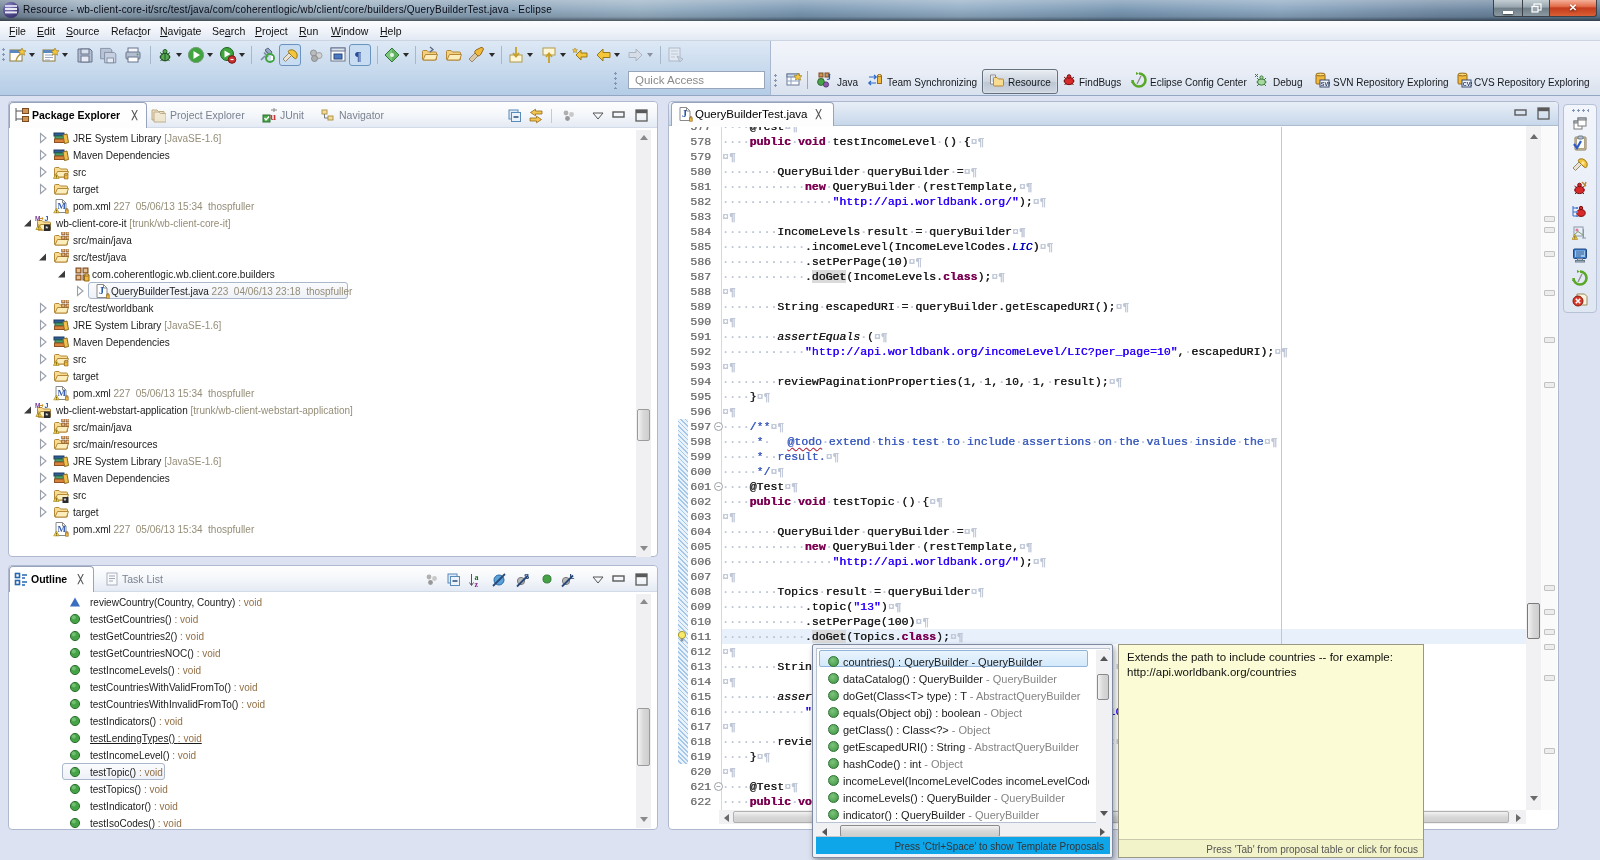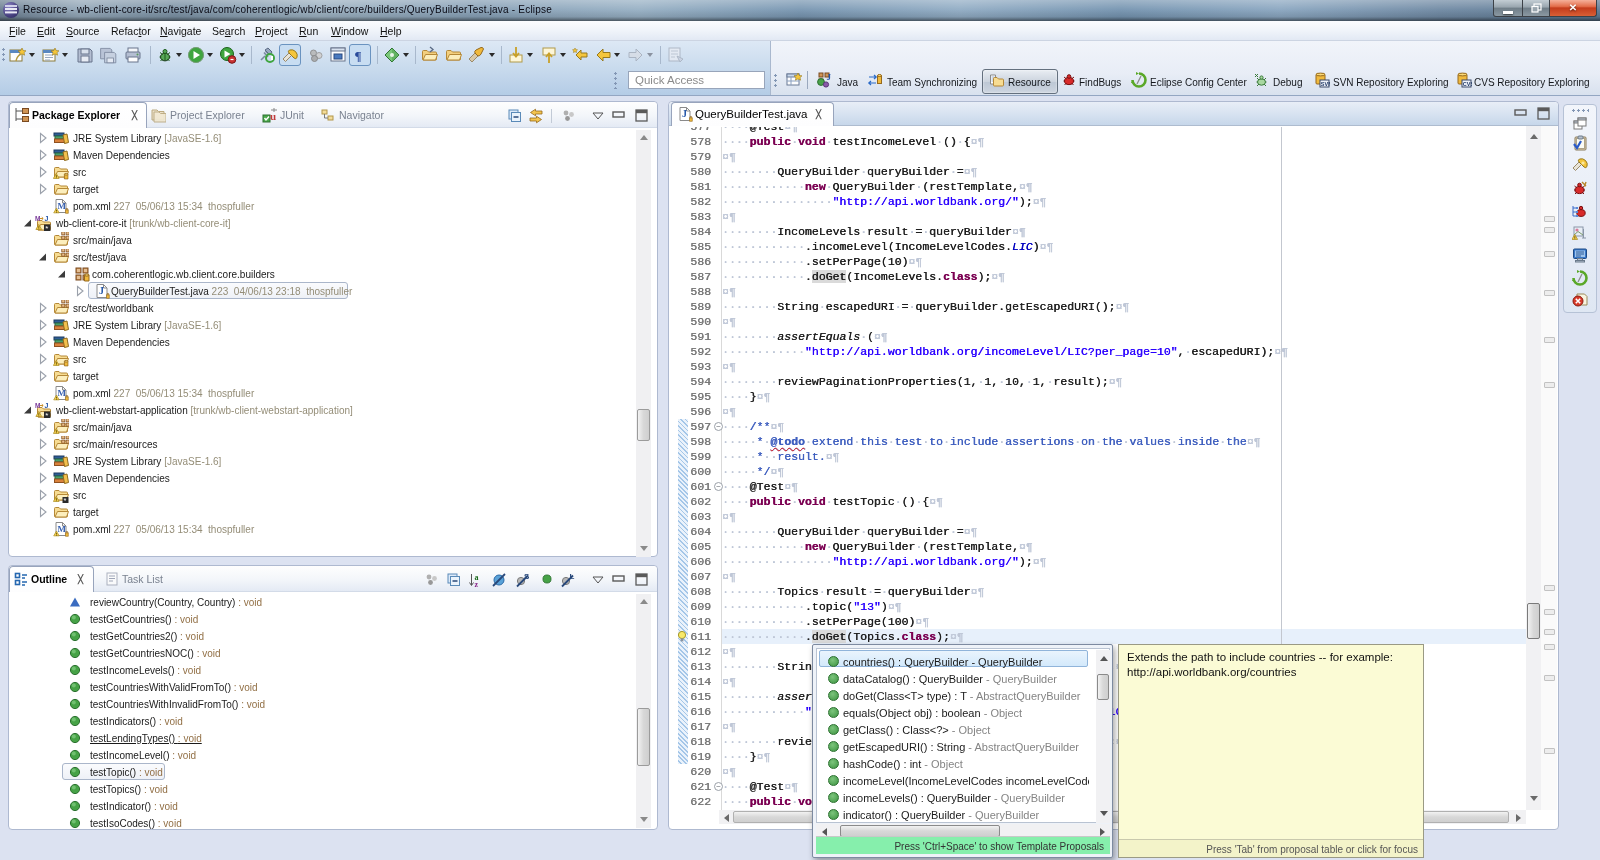--- a/index.html
+++ b/index.html
@@ -62,35 +62,35 @@
 pre.mono{font-family:"Liberation Mono",monospace;font-size:11.5px;line-height:15px;}
 #lnums{position:absolute;left:0px;top:-8px;width:41px;text-align:right;color:#787878;text-shadow:0.3px 0 0 currentColor;padding-left:18px;}
 #code{position:absolute;left:52px;top:-8px;color:#1e1e1e;text-shadow:0.35px 0 0 currentColor;}
 #code k{font-style:normal;font-weight:bold;color:#7b0052;}
 #code s{text-decoration:none;color:#2a00ff;}
 #code i{font-style:normal;color:#bfc7d7;}
 #code c{color:#3f5fbf;}
 #code em{font-style:italic;color:#1e1e1e;}
 #code .st{font-style:italic;color:#0000c0;}
 #code .occ{background:#dadada;}
-#code .tag{font-weight:bold;color:#3f5fbf;text-decoration:underline wavy #e02020 1px;text-underline-offset:2px;}
+#code .tag{font-weight:normal;color:#3f5fbf;text-decoration:underline wavy #e02020 1px;text-underline-offset:2px;margin-left:17px;}
 #curline{position:absolute;left:52px;top:502px;width:805px;height:15px;background:#e7f0fb;}
 #printmargin{position:absolute;left:611px;top:0;width:1px;height:684px;background:#c3c7cf;}
 #hatch{position:absolute;left:8px;top:292px;width:10px;height:345px;background:repeating-linear-gradient(45deg,#eaf2fb 0,#eaf2fb 2px,#a4c6e8 2px,#a4c6e8 3.2px);}
 .fold{position:absolute;left:44px;width:9px;height:9px;border:1px solid #9aa0a8;border-radius:50%;background:#fff;color:#6a7078;font-size:8px;line-height:7px;text-align:center;}
 .ovm{position:absolute;left:875px;width:11px;height:6px;border:1px solid #c2c2c2;background:#ededed;border-radius:1px;}
 
 #popup{left:812px;top:644px;width:301px;height:214px;background:#eef2f8;border:1px solid #7d8aa0;border-radius:2px;box-shadow:2px 3px 6px rgba(0,0,0,.35);}
 #plist{position:absolute;left:3px;top:3px;width:294px;height:175px;background:#fff;border:1px solid #b9c3d2;}
 .prow{position:absolute;left:1px;height:17px;font-size:11px;color:#1a1a1a;white-space:nowrap;overflow:hidden;width:271px;}
 .prow .dim{color:#848484;}
 .prow .pico{position:absolute;left:10px;top:3px;width:11px;height:11px;border-radius:50%;background:radial-gradient(circle at 40% 35%,#7cc47c,#3d9441);border:1px solid #2c7030;}
 .prow .ptxt{position:absolute;left:25px;top:3px;}
 #psel{position:absolute;left:2px;top:1px;width:269px;height:17px;background:linear-gradient(180deg,#eaf4fd,#d3e9fb);border:1px solid #90b4da;border-radius:2px;}
-#pfoot{position:absolute;left:3px;bottom:3px;width:294px;height:18px;background:#86efac;border-top:1px solid #c8c8c8;font-size:10px;color:#333;text-align:right;padding:4px 6px 0 0;}
+#pfoot{position:absolute;left:3px;bottom:3px;width:294px;height:18px;background:#0ea5e9;border-top:1px solid #c8c8c8;font-size:10px;color:#333;text-align:right;padding:4px 6px 0 0;}
 #tooltip{left:1118px;top:644px;width:306px;height:214px;background:#fbfbd5;border:1px solid #9a9a84;font-size:11.5px;color:#111;}
 #ttfoot{position:absolute;left:0;bottom:0;width:100%;height:18px;border-top:1px solid #c9c9ad;background:#f3f3c9;font-size:10px;color:#555;text-align:right;padding:4px 5px 0 0;}
 
 #fastbar{left:1563px;top:104px;width:34px;height:209px;background:linear-gradient(180deg,#f2f5fb,#dfe7f3);border:1px solid #b6c2d6;border-radius:4px;}
 </style>
 </head>
 <body>
 <svg width="0" height="0" style="position:absolute;">
 <defs>
 <symbol id="ac" viewBox="0 0 16 16">

